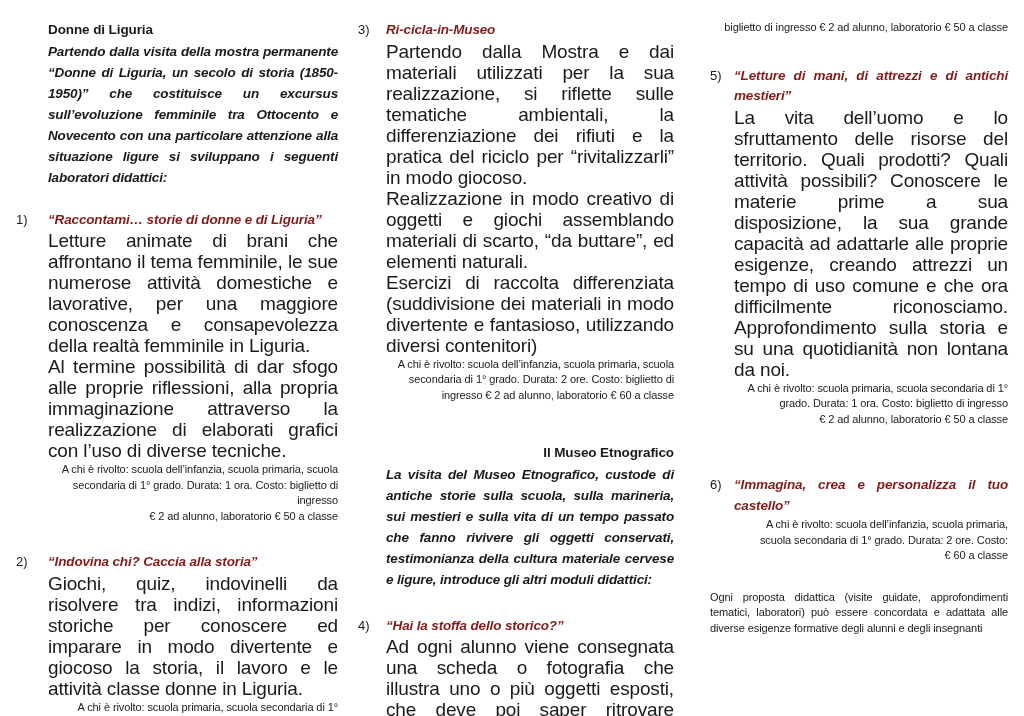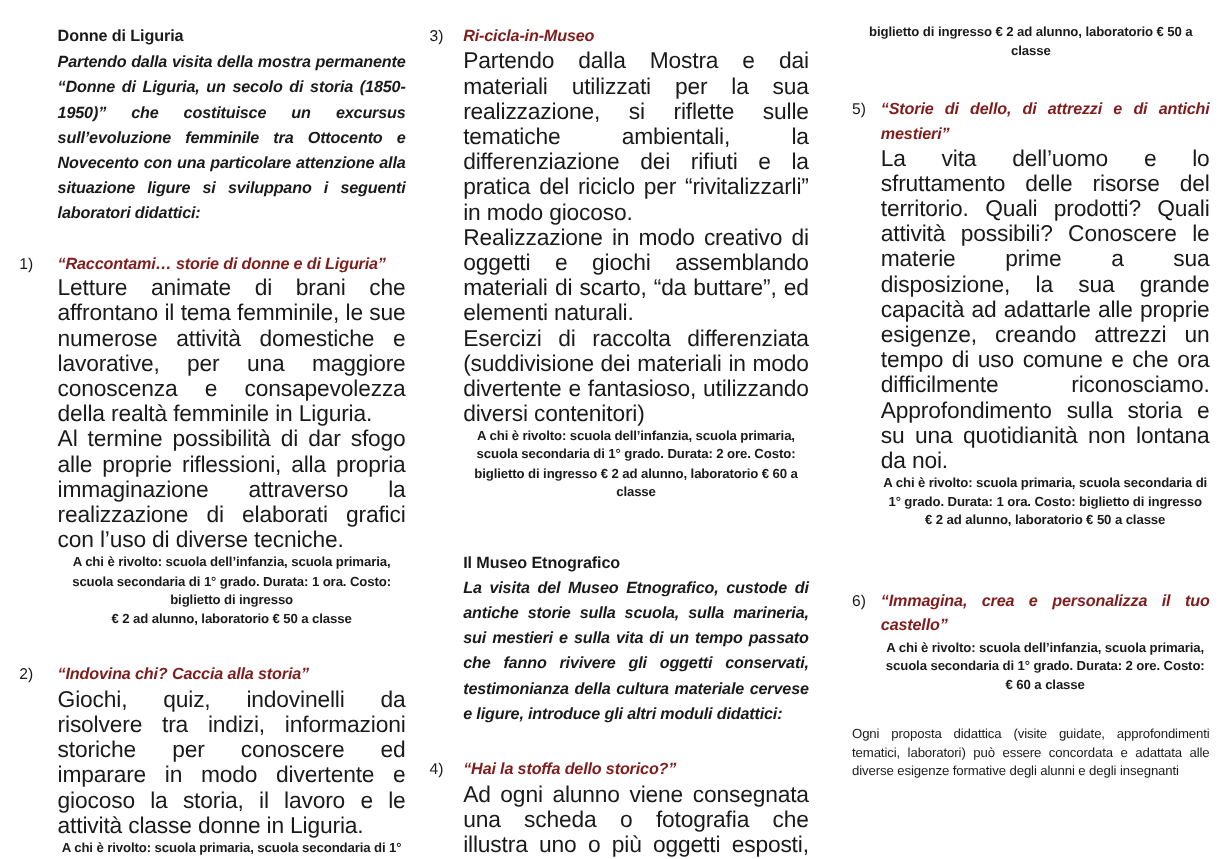--- a/index.html
+++ b/index.html
@@ -33,21 +33,21 @@
 
   
   .section-heading {
     font-size: 13.5px;
     font-weight: bold;
     line-height: 20.5px;
     margin: 0 0 0 26px;
     letter-spacing: -0.1px;
   }
   .col-1 .section-heading { margin-left: 32px; }
-  .col-2 .section-heading { margin-left: 28px; }
+  .col-2 .section-heading { margin-left: 28px; text-align: right; }
   .col-3 .section-heading { margin-left: 24px; }
 
   .intro-italic {
     font-size: 13.5px;
     font-style: italic;
     font-weight: 600;
     line-height: 21px;
     text-align: justify;
     margin: 0 0 0 32px;
     letter-spacing: -0.15px;
@@ -92,24 +92,23 @@
   .lab-desc {
     font-size: 19px;
     line-height: 21px;
     text-align: justify;
     margin: 0;
     letter-spacing: -0.15px;
   }
   .lab-meta {
     font-size: 11px;
     line-height: 15.5px;
-    text-align: center;
+    text-align: right;
     margin: 1px 0 0 0;
     letter-spacing: -0.1px;
-    font-weight: bold;
   }
 
   .footnote {
     font-size: 11px;
     line-height: 15.5px;
     text-align: justify;
     letter-spacing: -0.1px;
     margin: 0;
   }
   .spacer-md { height: 26px; }
@@ -181,21 +180,21 @@
 
   </div>
 
   <div class="column col-3">
 
     <div class="lab-meta" style="margin-left:0; margin-top:0;">biglietto di ingresso € 2 ad alunno, laboratorio € 50 a classe</div>
 
     <div class="lab" style="margin-top:30px;">
       <div class="lab-marker">5)</div>
       <div class="lab-body">
-        <div class="lab-title">“Storie di dello, di attrezzi e di antichi mestieri”</div>
+        <div class="lab-title">“Letture di mani, di attrezzi e di antichi mestieri”</div>
         <div class="lab-desc">La vita dell’uomo e lo sfruttamento delle risorse del territorio. Quali prodotti? Quali attività possibili? Conoscere le materie prime a sua disposizione, la sua grande capacità ad adattarle alle proprie esigenze, creando attrezzi un tempo di uso comune e che ora difficilmente riconosciamo. Approfondimento sulla storia e su una quotidianità non lontana da noi.</div>
         <div class="lab-meta" style="white-space:pre-line;">A chi è rivolto: scuola primaria, scuola secondaria di 1° grado. Durata: 1 ora. Costo: biglietto di ingresso
 € 2 ad alunno, laboratorio € 50 a classe</div>
       </div>
     </div>
 
     <div class="spacer-md"></div>
 
 
     <div class="lab" style="margin-top:22px;">

